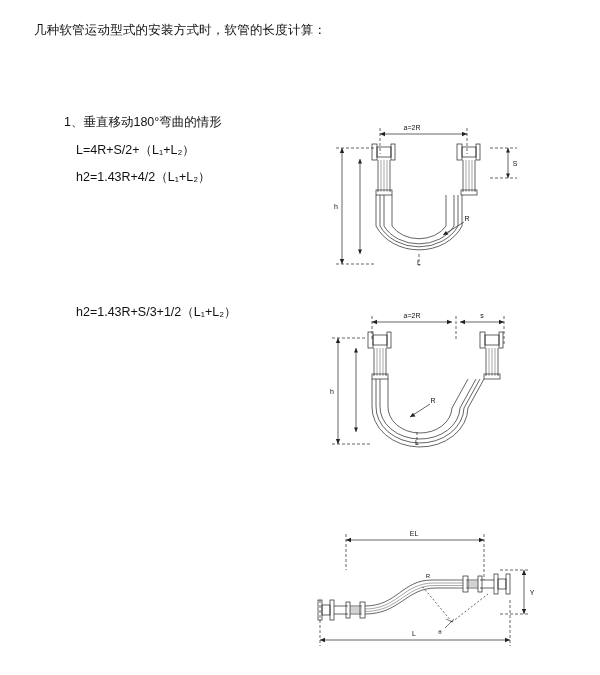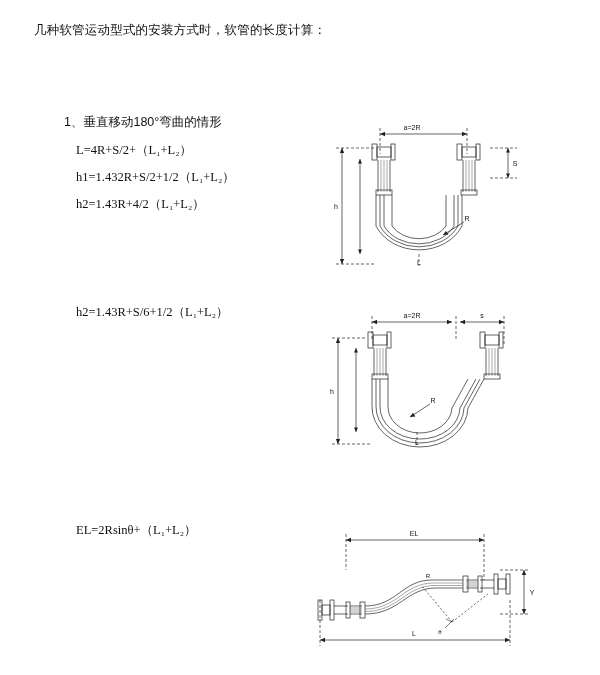--- a/index.html
+++ b/index.html
@@ -43,21 +43,20 @@
   .sec-heading {
     font-size: 12.5px;
     margin-bottom: 11px;
     white-space: nowrap;
   }
   .formula {
     font-size: 12.5px;
     margin-left: 12px;
     margin-bottom: 10px;
     white-space: nowrap;
-    font-family: Liberation Serif, serif;
   }
   .diagram {
     position: absolute;
     top: 0;
   }
   #diagram-1 { left: 300px; }
   #diagram-2 { left: 300px; }
   #diagram-3 { left: 290px; }
 
   svg text {
@@ -69,21 +68,20 @@
 </style>
 </head>
 <body>
 
 <div class="page-title">几种软管运动型式的安装方式时，软管的长度计算：</div>
 
 <div class="section" id="section-1">
   <div class="text-block">
     <div class="sec-heading">1、垂直移动180°弯曲的情形</div>
     <div class="formula">L=4R+S/2+（L₁+L₂）</div>
-    <div class="formula">h1=1.432R+S/2+1/2（L₁+L₂）</div>
     <div class="formula">h2=1.43R+4/2（L₁+L₂）</div>
   </div>
 
   <div class="diagram" id="diagram-1">
     <svg width="230" height="180" viewBox="0 0 230 180">
       <g stroke="#222" fill="none" stroke-width="0.7">
 
         <line x1="68" y1="20" x2="155" y2="20"></line>
         <path d="M68,20 l5,-2.2 l0,4.4 Z" fill="#222" stroke="none"></path>
         <path d="M155,20 l-5,-2.2 l0,4.4 Z" fill="#222" stroke="none"></path>
@@ -141,21 +139,21 @@
       <text class="lbl" x="24" y="95" text-anchor="middle">h</text>
       <text class="lbl" x="203" y="52" text-anchor="middle">S</text>
       <text class="lbl" x="155" y="107" text-anchor="middle">R</text>
       <text class="lbl" x="107" y="151" text-anchor="middle">L</text>
     </svg>
   </div>
 </div>
 
 <div class="section" id="section-2">
   <div class="text-block">
-    <div class="formula">h2=1.43R+S/6+1/2（L₁+L₂）</div>
+    <div class="formula">h2=1.43R+S/3+1/2（L₁+L₂）</div>
   </div>
 
   <div class="diagram" id="diagram-2">
     <svg width="230" height="180" viewBox="0 0 230 180">
       <g stroke="#222" fill="none" stroke-width="0.7">
 
         <line x1="60" y1="18" x2="140" y2="18"></line>
         <path d="M60,18 l5,-2.2 l0,4.4 Z" fill="#222" stroke="none"></path>
         <path d="M140,18 l-5,-2.2 l0,4.4 Z" fill="#222" stroke="none"></path>
         <line x1="148" y1="18" x2="192" y2="18"></line>
@@ -208,21 +206,20 @@
       <text class="lbl" x="170" y="14" text-anchor="middle">s</text>
       <text class="lbl" x="20" y="90" text-anchor="middle">h</text>
       <text class="lbl" x="121" y="99" text-anchor="middle">R</text>
       <text class="lbl" x="105" y="141" text-anchor="middle">L</text>
     </svg>
   </div>
 </div>
 
 <div class="section" id="section-3">
   <div class="text-block">
-    <div class="formula">EL=2Rsinθ+（L₁+L₂）</div>
   </div>
 
   <div class="diagram" id="diagram-3">
     <svg width="250" height="140" viewBox="0 0 250 140">
       <g stroke="#222" fill="none" stroke-width="0.7">
 
         <line x1="44" y1="18" x2="182" y2="18"></line>
         <path d="M44,18 l5,-2.2 l0,4.4 Z" fill="#222" stroke="none"></path>
         <path d="M182,18 l-5,-2.2 l0,4.4 Z" fill="#222" stroke="none"></path>
         <line x1="44" y1="12" x2="44" y2="48" stroke-dasharray="3,2"></line>

